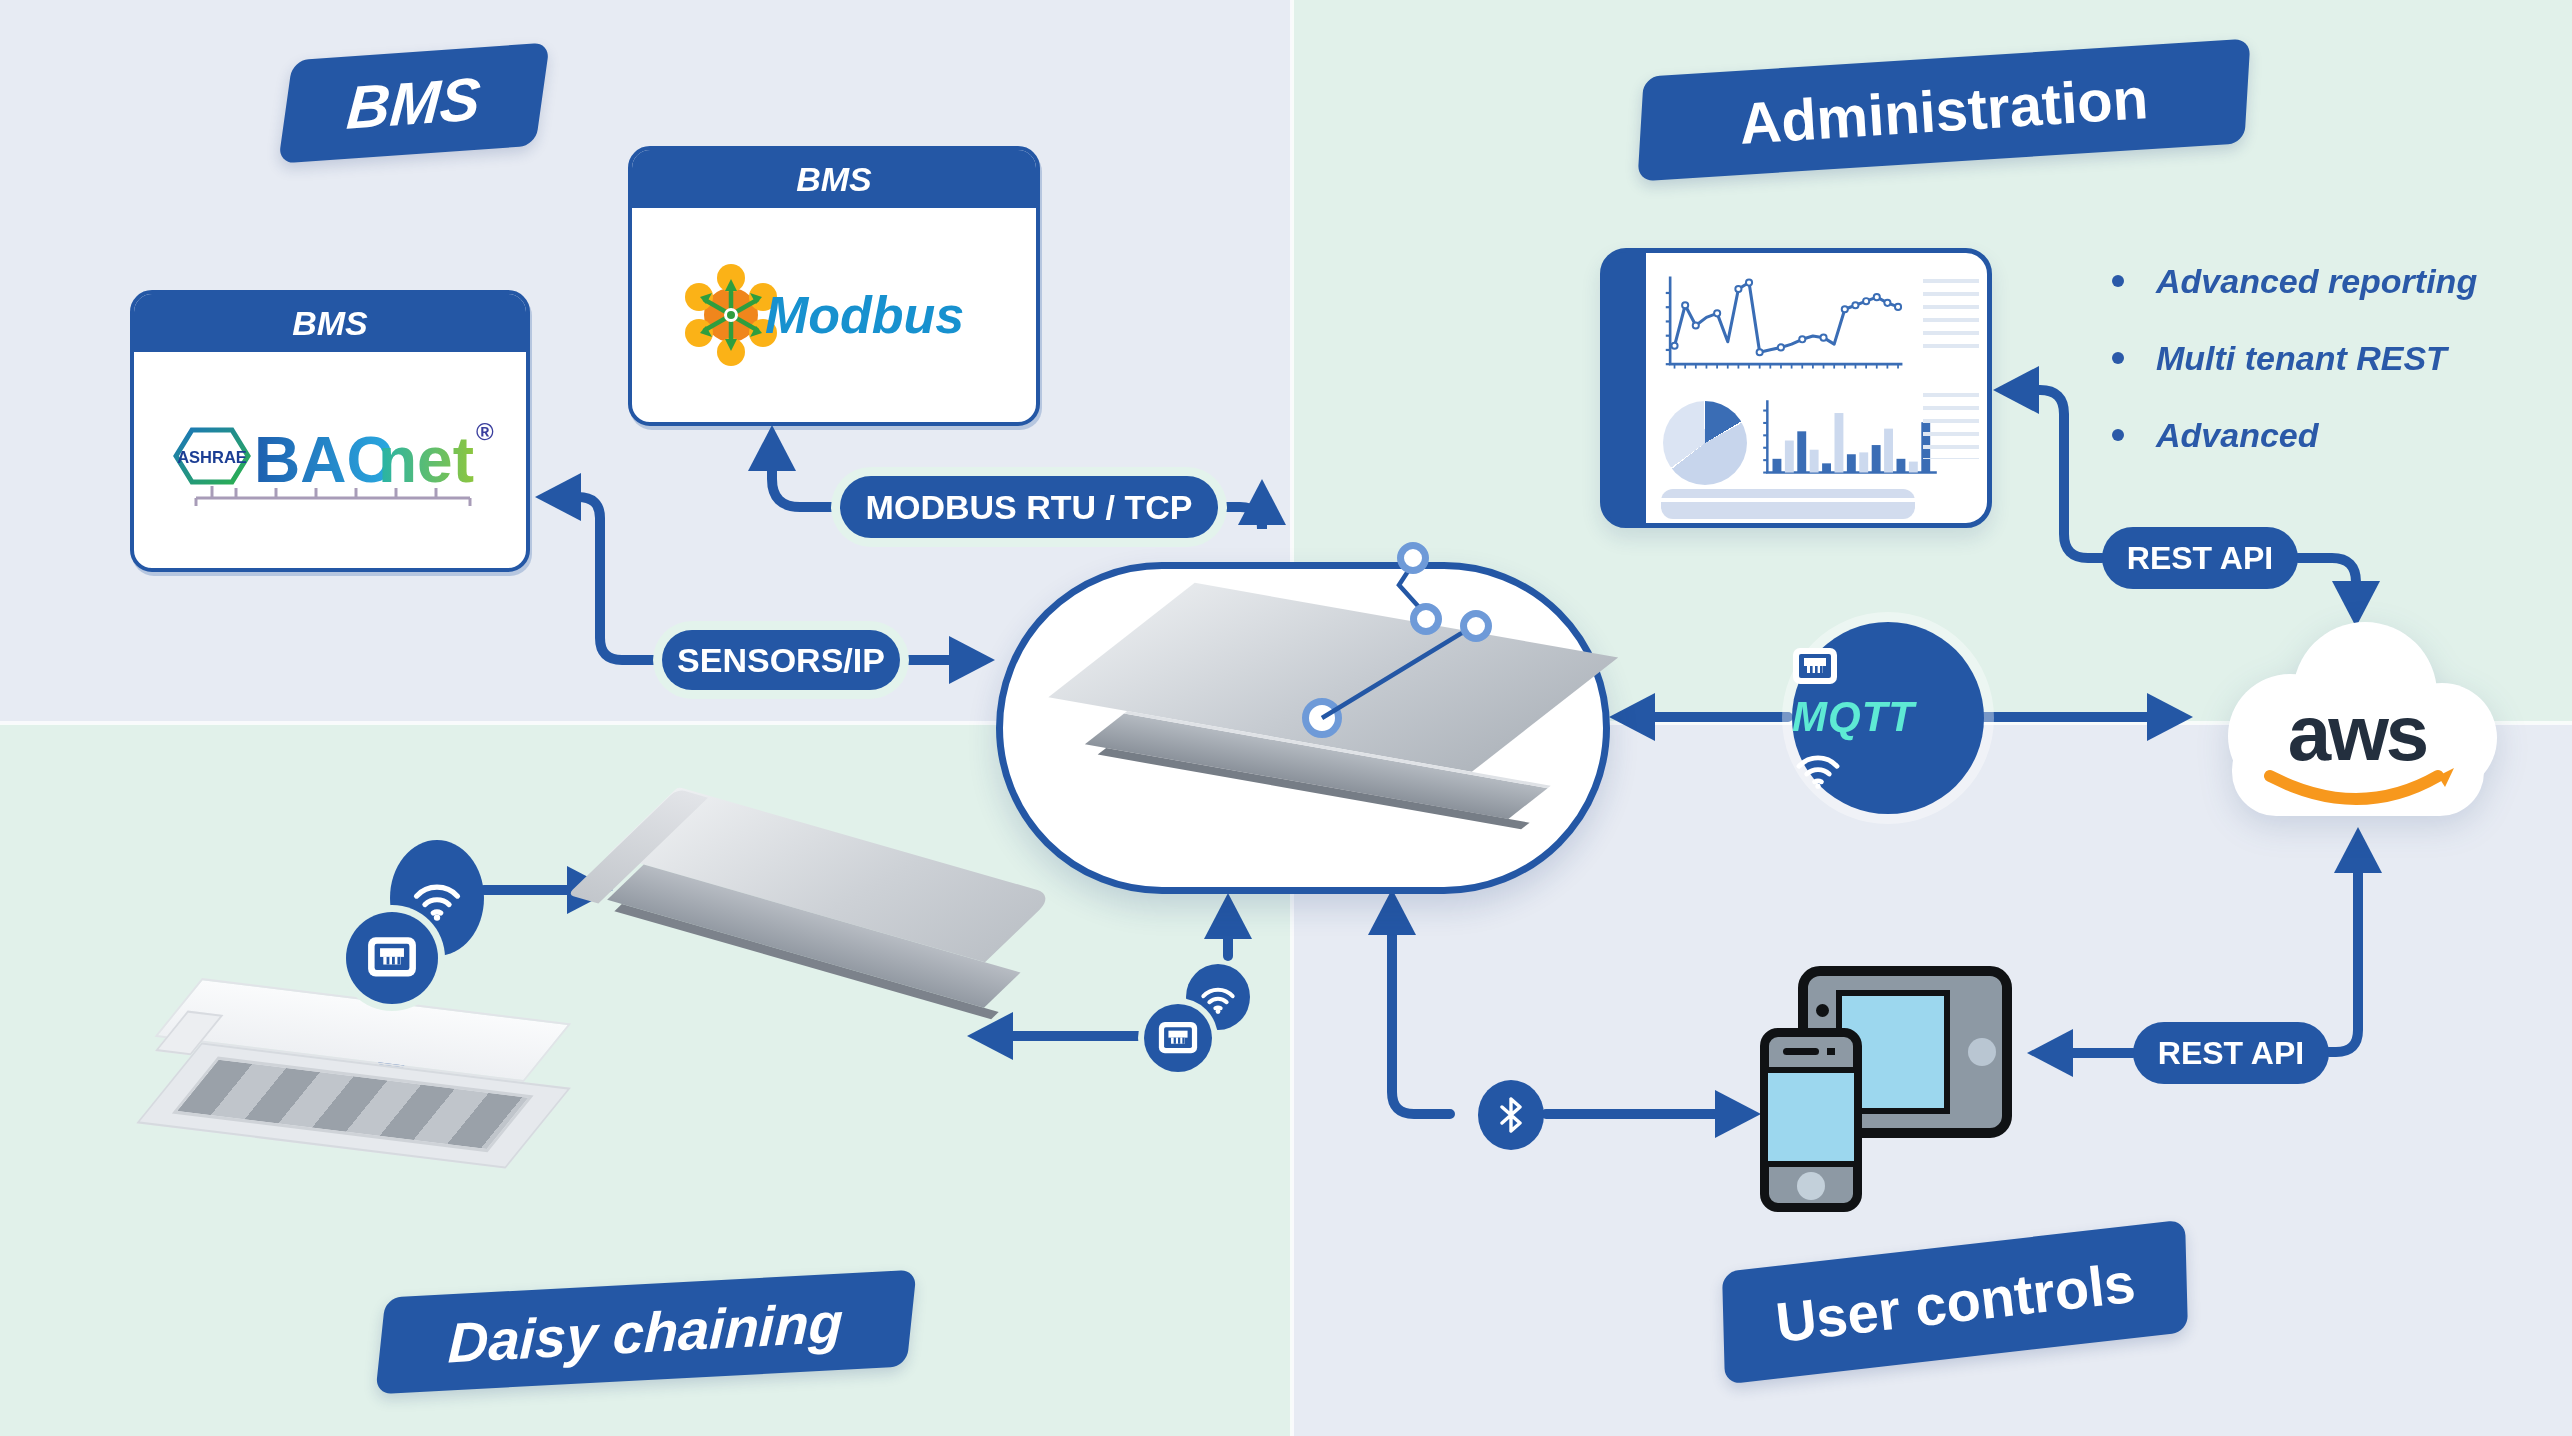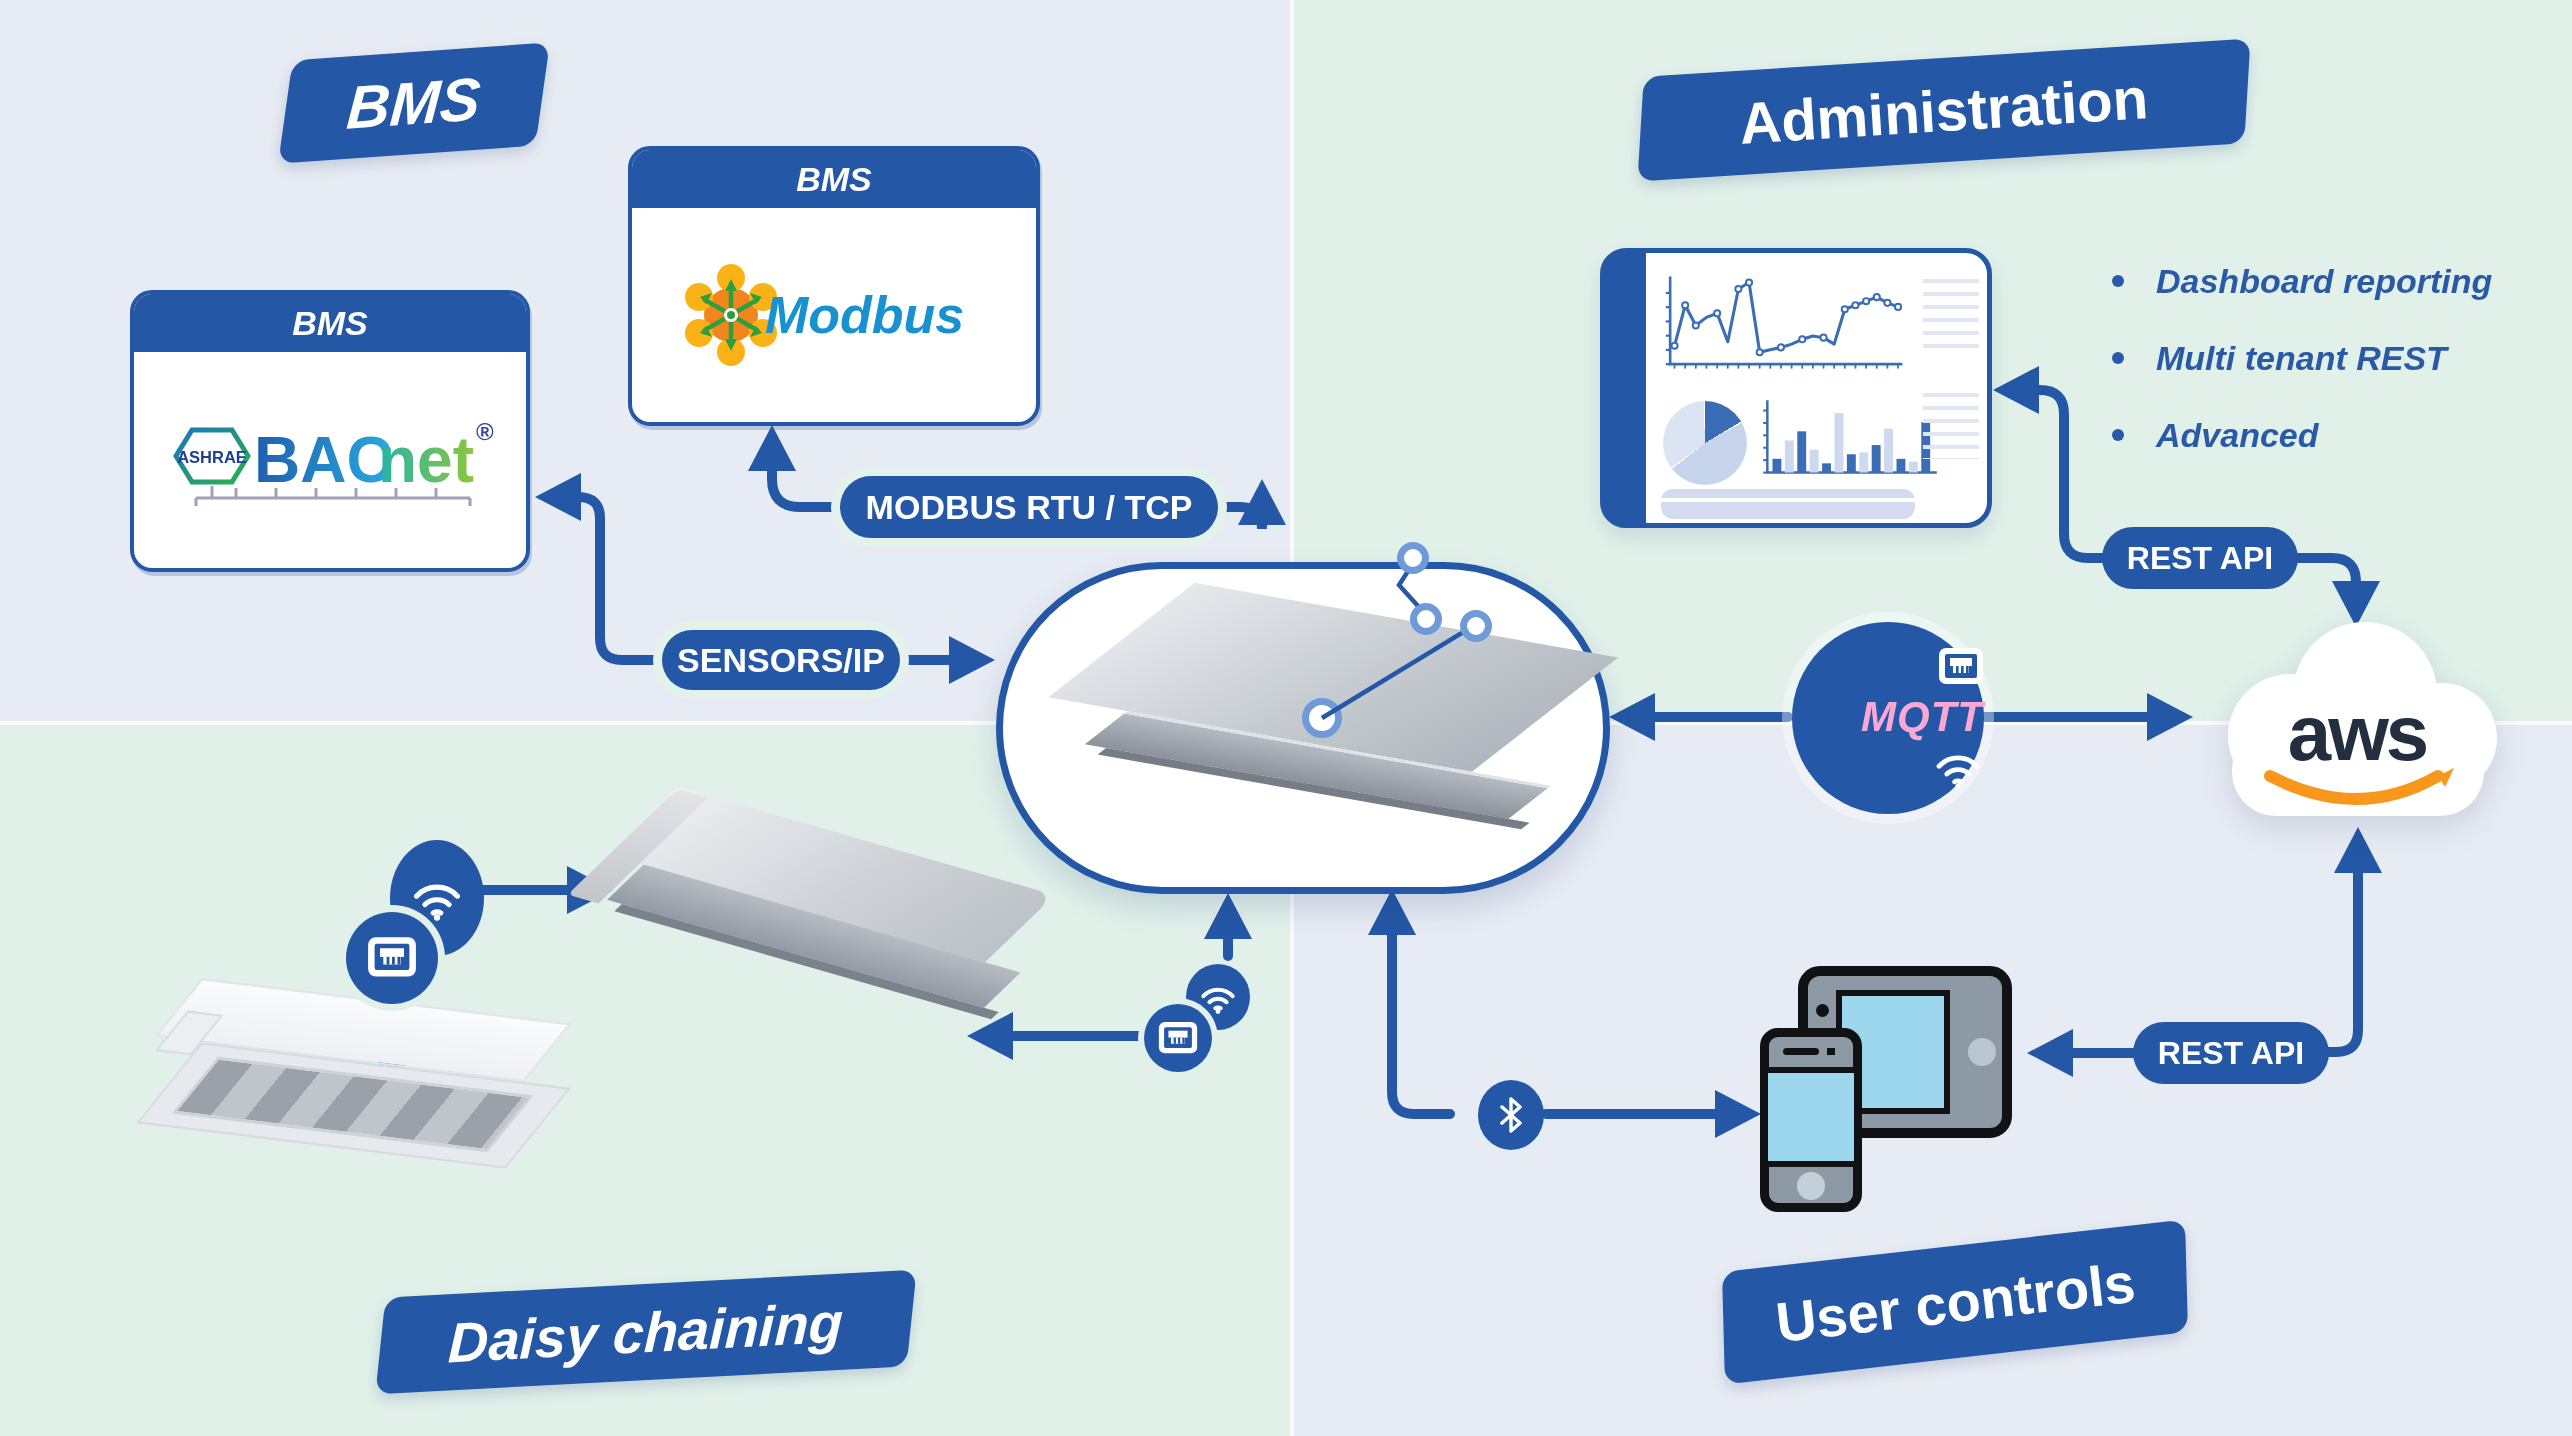--- a/index.html
+++ b/index.html
@@ -15,22 +15,22 @@
         box-shadow:2px 4px 0 rgba(36,87,165,.25);}
   .cardhead{height:58px;background:#2457a5;color:#fff;display:flex;align-items:center;justify-content:center;
             font-weight:700;font-style:italic;font-size:34px;}
   .cardbody{position:absolute;left:0;top:58px;right:0;bottom:0;display:flex;align-items:center;justify-content:center;}
   .pill{position:absolute;background:#2457a5;color:#fff;display:flex;align-items:center;justify-content:center;
         border-radius:999px;font-weight:700;font-size:34px;white-space:nowrap;}
   .glow{box-shadow:0 0 0 9px #e3f3ec;}
   .capsule{position:absolute;background:#fff;border:7px solid #2457a5;border-radius:170px;
            box-shadow:0 14px 30px rgba(26,58,116,.16);}
   .node{position:absolute;background:#fff;border:7px solid #6e9ad8;border-radius:50%;}
-  .mqtt{position:absolute;background:#2457a5;border-radius:50%;display:flex;flex-direction:column;align-items:flex-end;
-        justify-content:center;gap:6px;color:#f9a8d4;box-shadow:0 0 0 10px rgba(255,255,255,.38);}
+  .mqtt{position:absolute;background:#2457a5;border-radius:50%;display:flex;flex-direction:column;align-items:flex-start;
+        justify-content:center;gap:6px;color:#5eead4;box-shadow:0 0 0 10px rgba(255,255,255,.38);}
   .mqtt .t{font-style:italic;font-weight:700;font-size:42px;letter-spacing:1px;}
   .sensors{position:absolute;background:#2457a5;border-radius:30px;color:#fff;text-align:center;
            box-shadow:0 8px 18px rgba(26,58,116,.25);}
   .sensors .t{font-weight:700;font-size:27px;letter-spacing:.5px;margin-top:12px;transform:scale(.92,1);}
   .bullet-row{display:flex;align-items:flex-start;margin-bottom:38px;}
   .bullet-dot{width:12px;height:12px;border-radius:50%;background:#2a59a8;margin:13px 32px 0 0;flex:none;}
   .bullet-txt{color:#2a59a8;font-style:italic;font-weight:700;font-size:34px;white-space:nowrap;}
   .dash{position:absolute;background:#fff;border:5px solid #2457a5;border-radius:26px;
         box-shadow:0 10px 20px rgba(26,58,116,.12);}
   .dash .spine{position:absolute;left:-1px;top:-1px;bottom:-1px;width:42px;background:#2457a5;
@@ -273,21 +273,21 @@
         <rect x="159" y="25.3" width="8.6" height="48.7" fill="#3a6db5"></rect>
       </svg>
     <div class="ph-lines" style="left:318px;top:26px;width:56px;height:76px;"></div>
     <div class="ph-lines" style="left:318px;top:140px;width:56px;height:66px;"></div>
     <div class="dash-table" style="left:56px;top:236px;width:254px;height:30px;"></div>
   </div>
 
   <div class="abs" style="left:2112px;top:262px;">
     <div class="bullet-row">
       <div class="bullet-dot"></div>
-      <div class="bullet-txt">Dashboard reporting</div>
+      <div class="bullet-txt">Advanced reporting</div>
     </div>
     <div class="bullet-row">
       <div class="bullet-dot"></div>
       <div class="bullet-txt">Multi tenant REST</div>
     </div>
     <div class="bullet-row">
       <div class="bullet-dot"></div>
       <div class="bullet-txt">Advanced</div>
     </div>
   </div>

